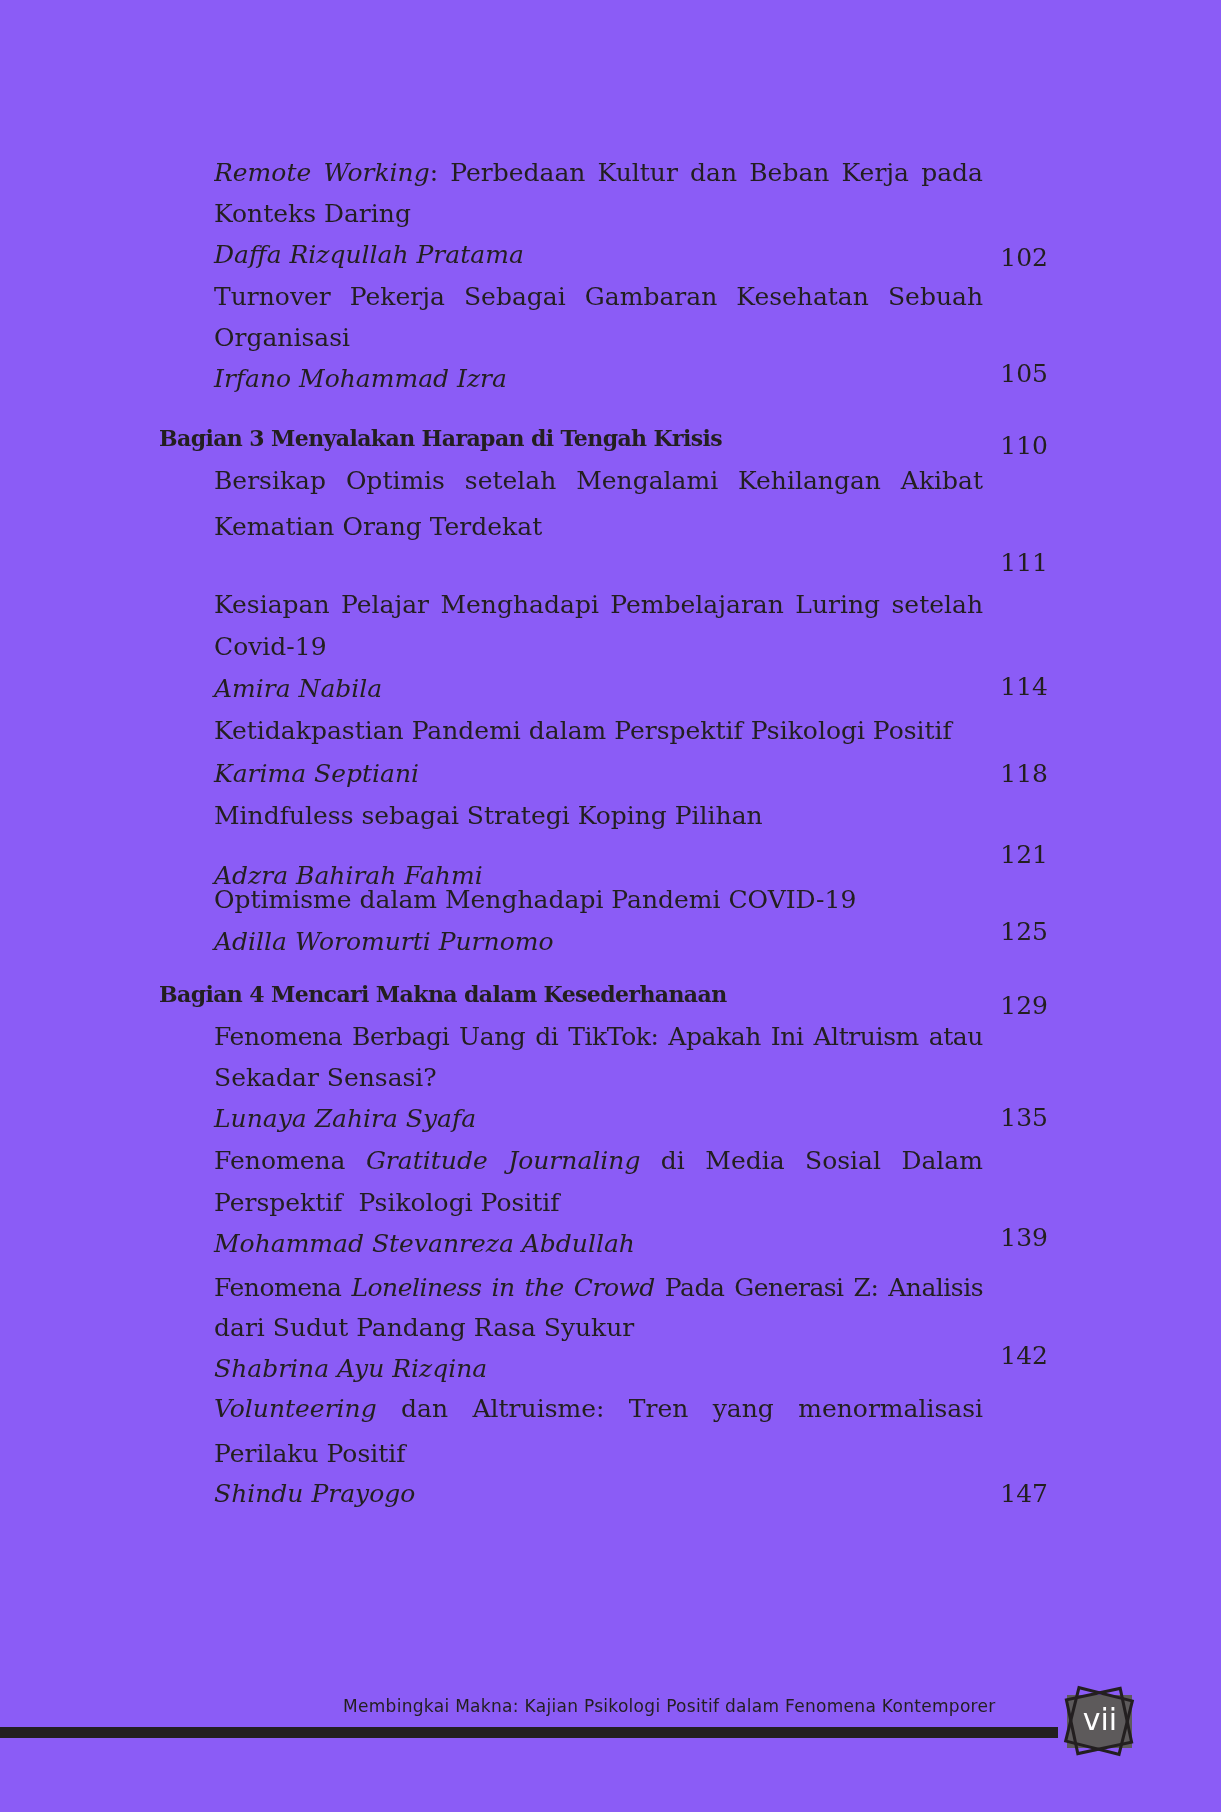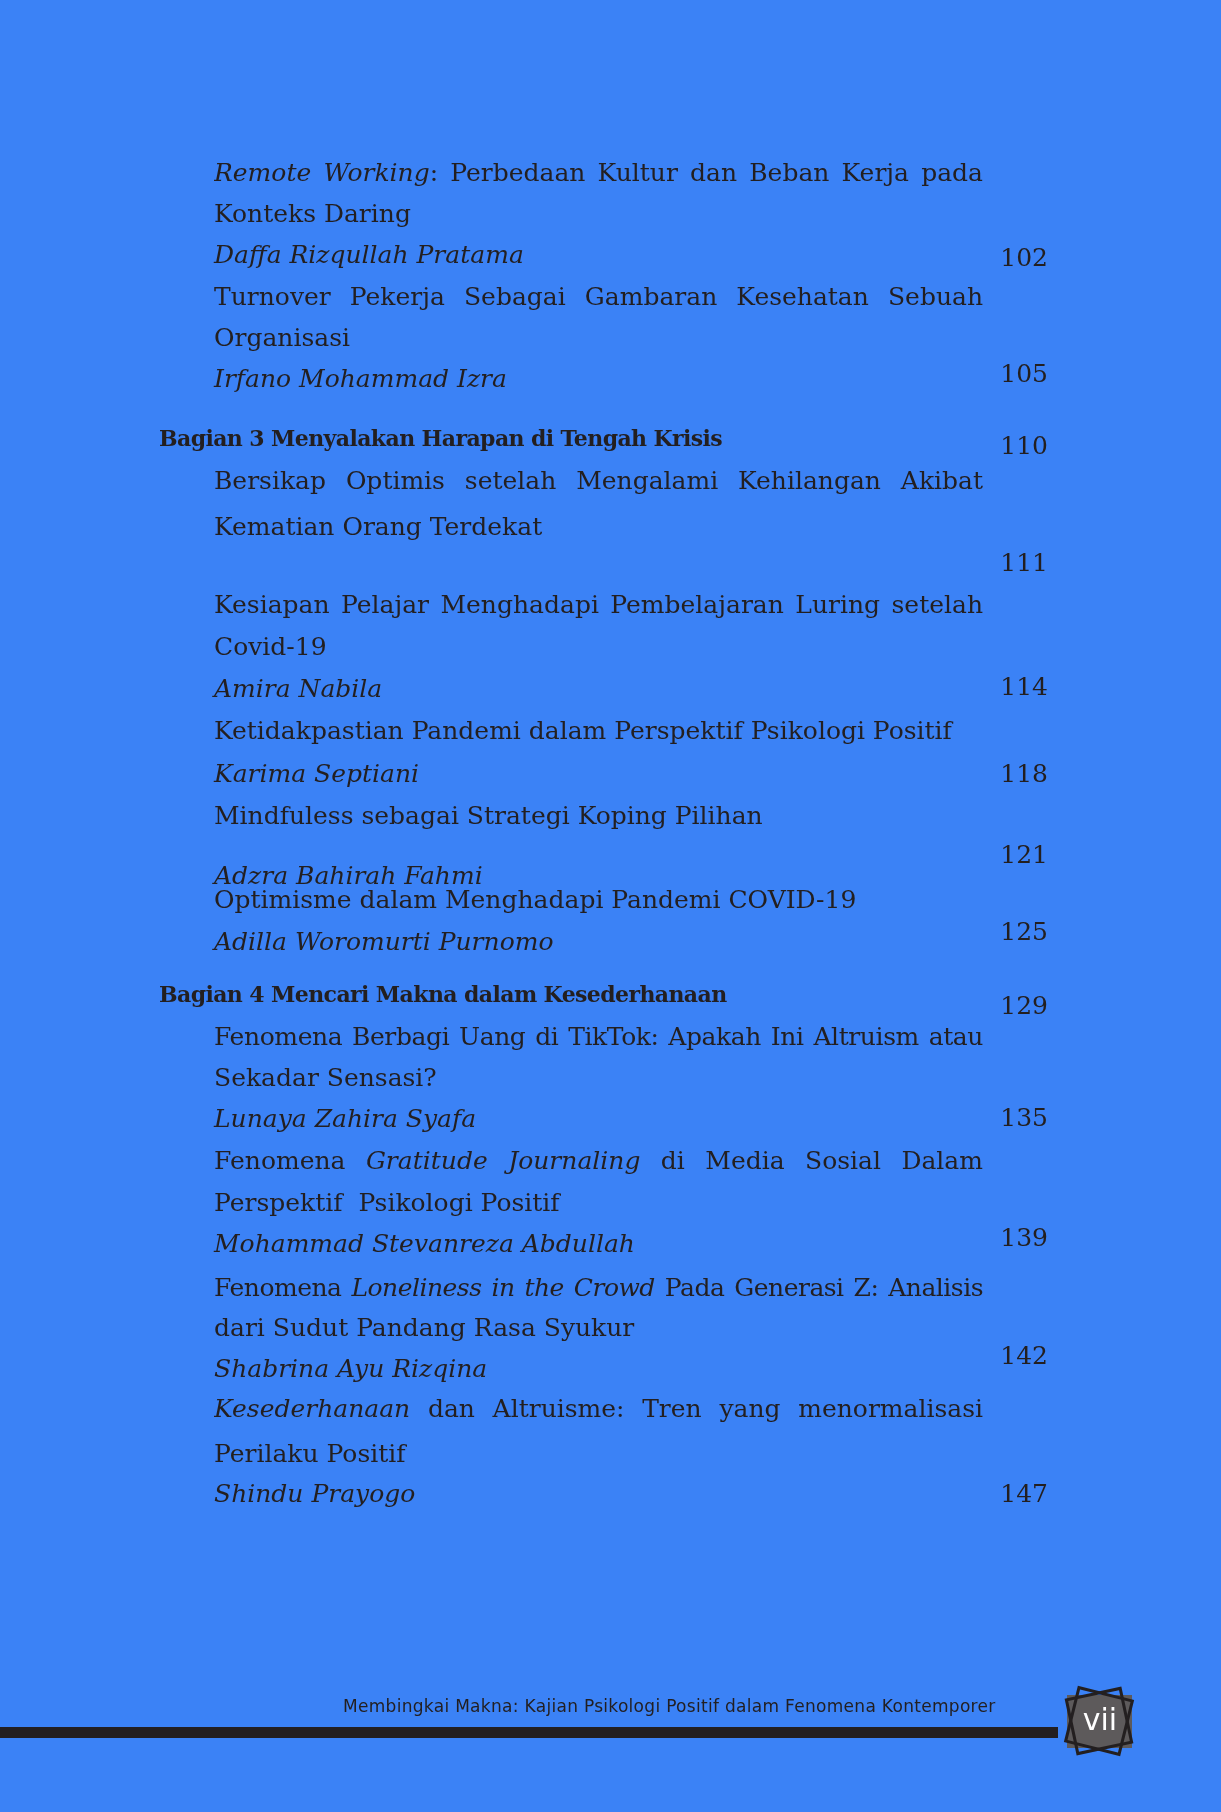--- a/index.html
+++ b/index.html
@@ -1,17 +1,17 @@
 <!DOCTYPE html>
 <html><head>
 <meta charset="utf-8">
 <style>
   html, body { margin:0; padding:0; background:#ffffff; }
   body { width:1221px; height:1812px; position:relative; overflow:hidden; }
-  .page { position:absolute; left:0; top:0; width:1221px; height:1812px; background:#3b82f6; }
+  .page { position:absolute; left:0; top:0; width:1221px; height:1812px; background:#8b5cf6; }
   .line {
     position:absolute; left:214px; width:769px;
     font-family:"DejaVu Serif", serif; font-size:25px; color:#231f20;
     line-height:32px; white-space:nowrap;
   }
   .line.just { text-align:justify; text-align-last:justify; white-space:normal; height:32px; overflow:hidden; }
   .line.author { font-style:italic; }
   .line .it { font-style:italic; }
   .heading {
     position:absolute; left:159px; font-family:"DejaVu Serif", serif;
@@ -88,21 +88,21 @@
   <div class="line just" style="top:1145px"><span>Fenomena </span><span class="it">Gratitude Journaling</span><span> di Media Sosial Dalam</span></div>
   <div class="line" style="top: 1187px; white-space: pre; display: inline-block; width: auto;">Perspektif  Psikologi Positif</div>
   <div class="line author" style="top: 1228px; display: inline-block; width: auto;">Mohammad Stevanreza Abdullah</div>
   <div class="pg" style="top:1222px">139</div>
 
   <div class="line just" style="top:1272px; letter-spacing:-0.5px"><span>Fenomena </span><span class="it">Loneliness in the Crowd</span><span> Pada Generasi Z: Analisis</span></div>
   <div class="line" style="top: 1312px; display: inline-block; width: auto;">dari Sudut Pandang Rasa Syukur</div>
   <div class="line author" style="top: 1353px; display: inline-block; width: auto;">Shabrina Ayu Rizqina</div>
   <div class="pg" style="top:1340px">142</div>
 
-  <div class="line just" style="top:1393px"><span class="it">Kesederhanaan</span><span> dan Altruisme: Tren yang menormalisasi</span></div>
+  <div class="line just" style="top:1393px"><span class="it">Volunteering</span><span> dan Altruisme: Tren yang menormalisasi</span></div>
   <div class="line" style="top: 1438px; display: inline-block; width: auto;">Perilaku Positif</div>
   <div class="line author" style="top: 1478px; display: inline-block; width: auto;">Shindu Prayogo</div>
   <div class="pg" style="top:1478px">147</div>
 
   <div class="footer-title" style="transform: scaleX(1);">Membingkai Makna: Kajian Psikologi Positif dalam Fenomena Kontemporer</div>
   <div class="footer-bar"></div>
   <div class="badge">
     <div class="fill"></div>
     <div class="sq1"></div>
     <div class="sq2"></div>

